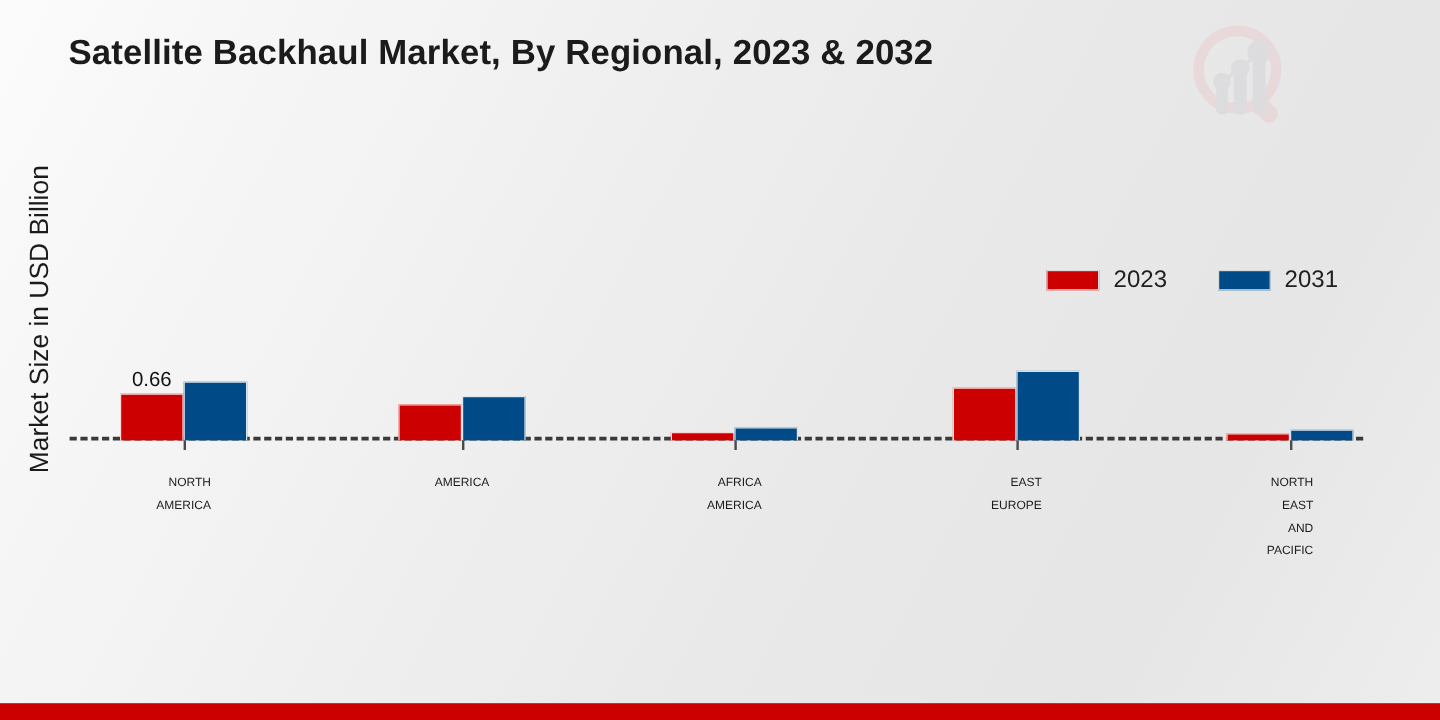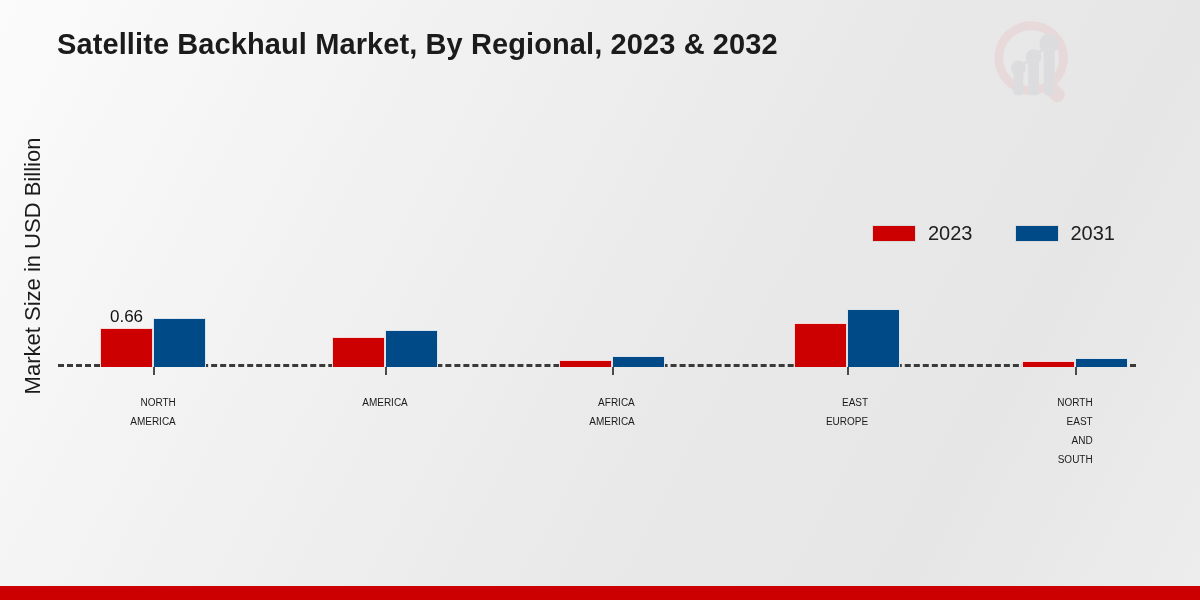--- a/index.html
+++ b/index.html
@@ -270,21 +270,21 @@
     <div class="group" style="left:1017px">
       <div class="group-bars">
         <div class="bar red" style="height:6px"></div>
         <div class="bar blue" style="height:9px"></div>
       </div>
       <div class="tick"></div>
       <div class="cat-label">
         <div>NORTH</div>
         <div>EAST</div>
         <div>AND</div>
-        <div>SOUTH</div>
+        <div>PACIFIC</div>
       </div>
     </div>
 
   </div>
 
   <div id="bottom-strip"></div>
 
 </div>
 
 </body></html>

